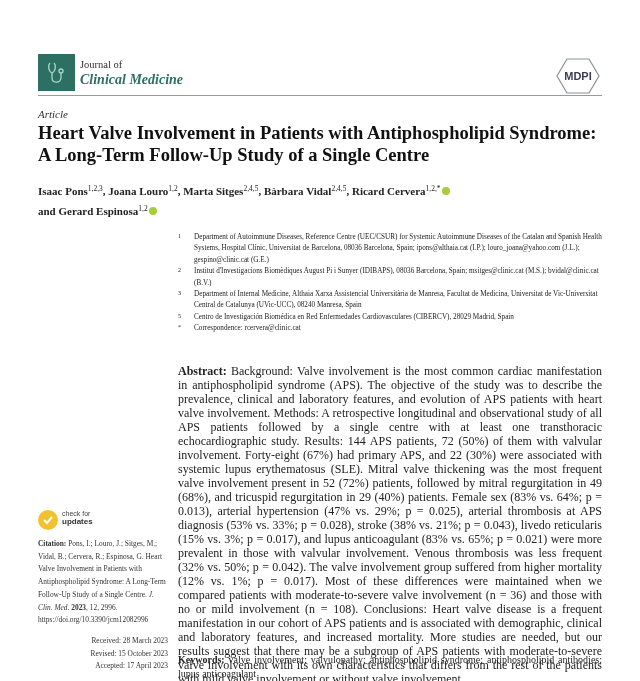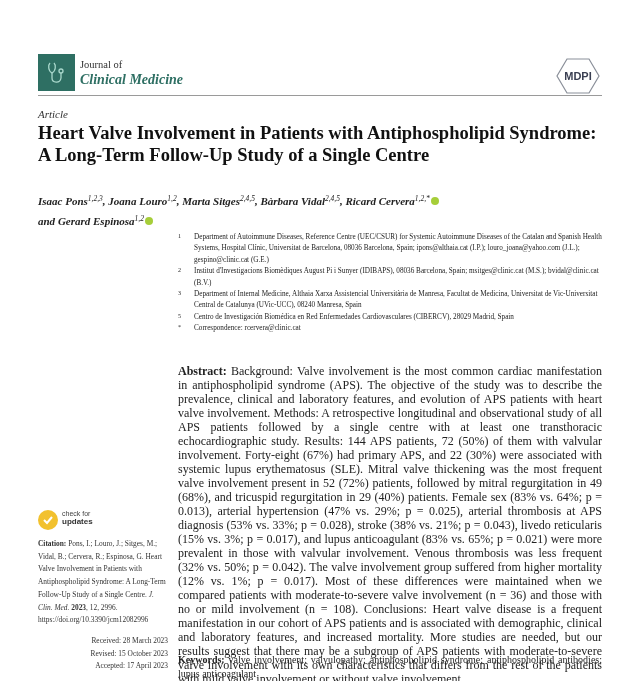--- a/index.html
+++ b/index.html
@@ -9,21 +9,21 @@
   .header { position: absolute; left: 38px; top: 54px; width: 545px; height: 42px; }
   .journal-logo { position: absolute; left: 0; top: 0; width: 37px; height: 37px; background: #2e6f63; display: flex; align-items: center; justify-content: center; }
   .journal-name { position: absolute; left: 42px; top: 6px; line-height: 1; }
   .journal-of { font-size: 10.5px; color: #333; display: block; margin-bottom: 2px; }
   .journal-main { font-size: 14px; font-style: italic; font-weight: bold; color: #2e6f63; display: block; }
   .mdpi-logo { position: absolute; left: 555px; top: 56px; width: 46px; height: 40px; }
   .header-rule { position: absolute; left: 38px; top: 95px; width: 564px; height: 1px; background: #9a9a9a; }
 
   .article-type { position: absolute; left: 38px; top: 108px; font-size: 11px; font-style: italic; color: #333; }
   .title { position: absolute; left: 38px; top: 122px; width: 570px; font-size: 18.5px; font-weight: bold; line-height: 22px; color: #111; }
-  .authors { position: absolute; left: 38px; top: 190px; width: 560px; font-size: 11px; font-weight: bold; line-height: 17px; color: #222; font-style: italic; }
+  .authors { position: absolute; left: 38px; top: 180px; width: 560px; font-size: 11px; font-weight: bold; line-height: 17px; color: #222; }
   .authors sup { font-size: 7.5px; font-weight: normal; vertical-align: 4px; }
   .orcid { display: inline-block; width: 8px; height: 8px; border-radius: 50%; background: #a6ce39; vertical-align: 0px; margin-left: 1px; }
 
   .affiliations { position: absolute; left: 178px; top: 232px; width: 430px; font-size: 7.2px; line-height: 11.4px; color: #222; }
   .aff { position: relative; padding-left: 16px; }
   .aff-num { position: absolute; left: 0; top: -1px; font-size: 6px; }
 
   .abstract { position: absolute; left: 178px; top: 364px; width: 424px; font-size: 12px; line-height: 14px; text-align: justify; color: #222; }
   .abstract b { font-weight: bold; }
   .keywords { position: absolute; left: 178px; top: 653px; width: 424px; font-size: 10px; line-height: 14px; text-align: justify; color: #222; }

